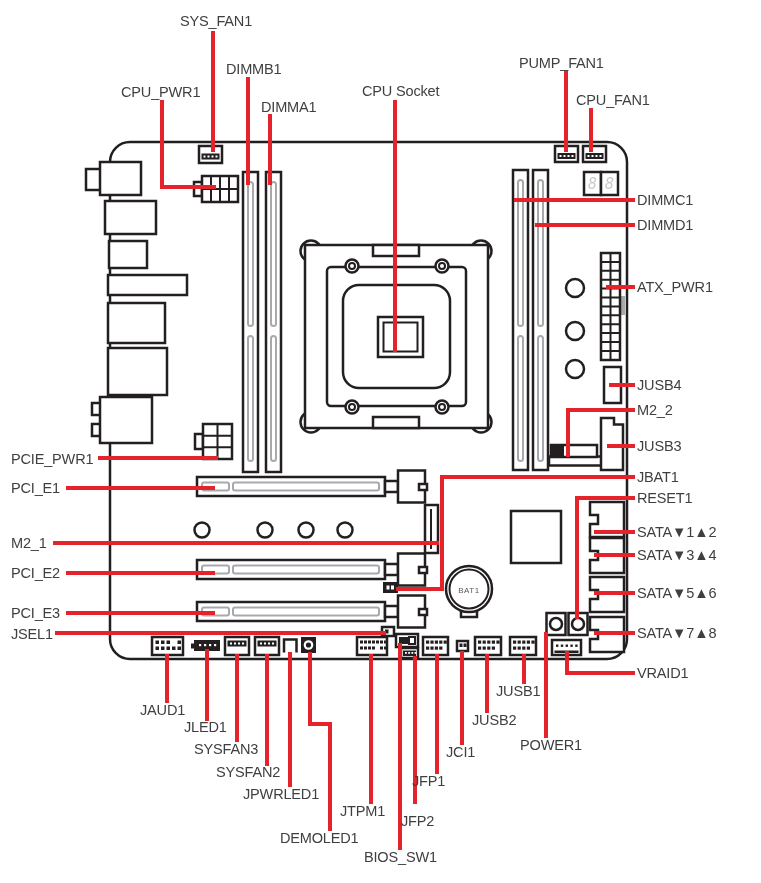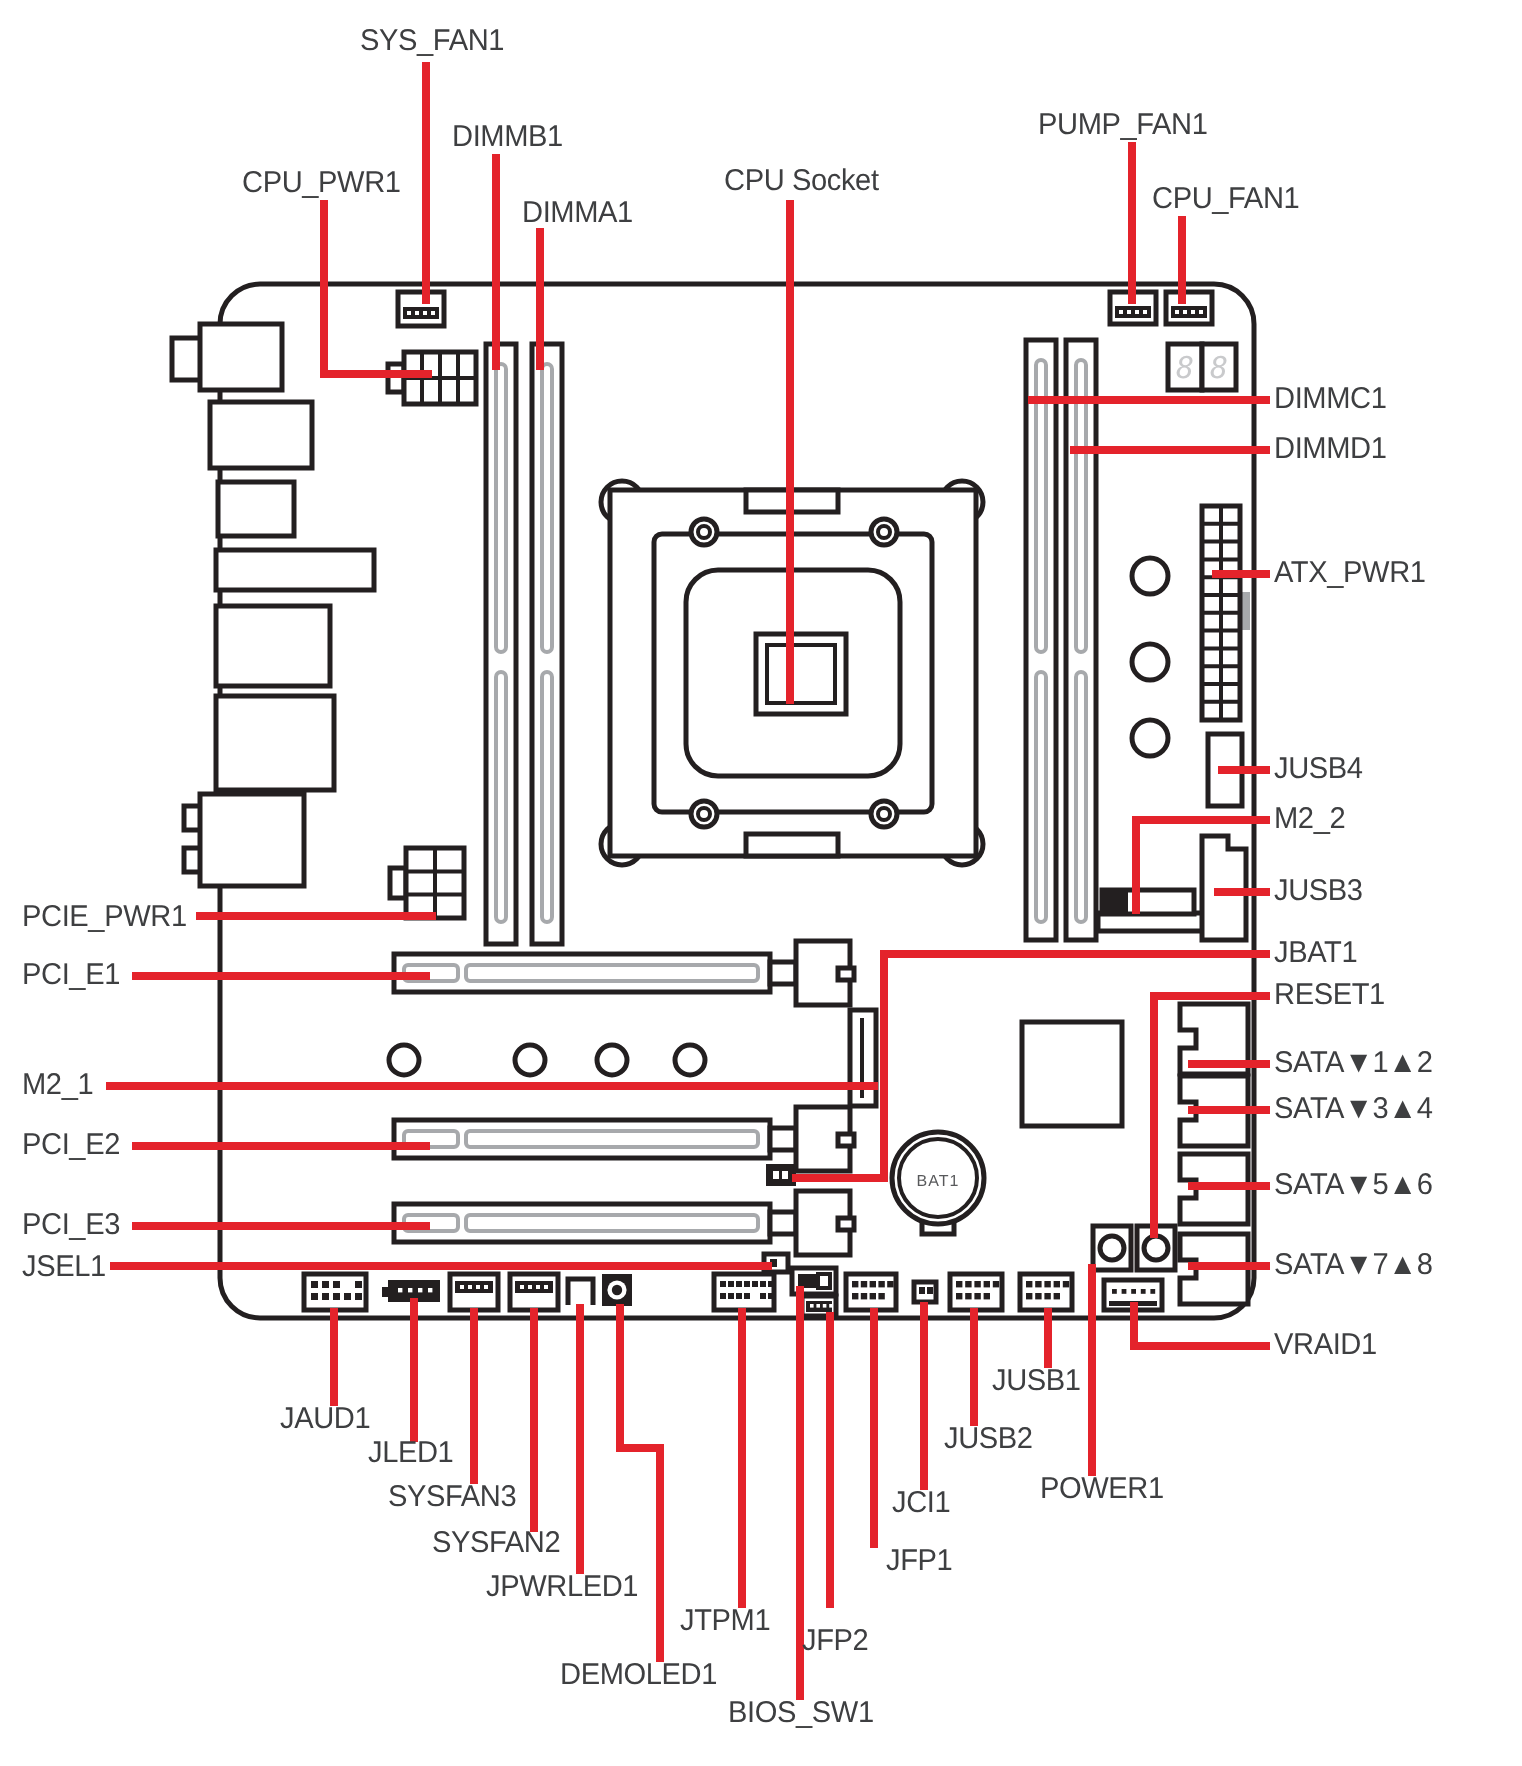--- a/index.html
+++ b/index.html
@@ -408,19 +408,19 @@
 
   <div class="lbl" style="left:140px;top:702px">JAUD1</div>
   <div class="lbl" style="left:184px;top:719px">JLED1</div>
   <div class="lbl" style="left:194px;top:741px">SYSFAN3</div>
   <div class="lbl" style="left:216px;top:764px">SYSFAN2</div>
   <div class="lbl" style="left:243px;top:786px">JPWRLED1</div>
   <div class="lbl" style="left:280px;top:830px">DEMOLED1</div>
   <div class="lbl" style="left:340px;top:803px">JTPM1</div>
   <div class="lbl" style="left:364px;top:849px">BIOS_SW1</div>
   <div class="lbl" style="left:401px;top:813px">JFP2</div>
-  <div class="lbl" style="left:443px;top:773px">JFP1</div>
+  <div class="lbl" style="left:412px;top:773px">JFP1</div>
   <div class="lbl" style="left:446px;top:744px">JCI1</div>
   <div class="lbl" style="left:472px;top:712px">JUSB2</div>
   <div class="lbl" style="left:496px;top:683px">JUSB1</div>
   <div class="lbl" style="left:520px;top:737px">POWER1</div>
 
 </div>
 
 </body></html>

